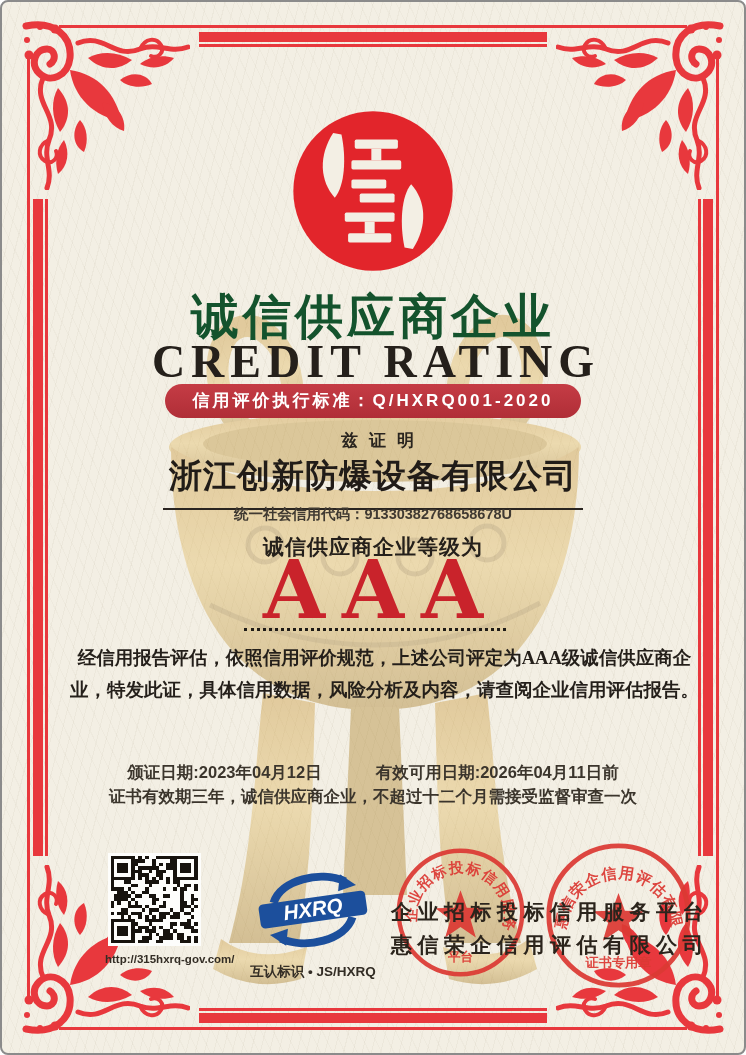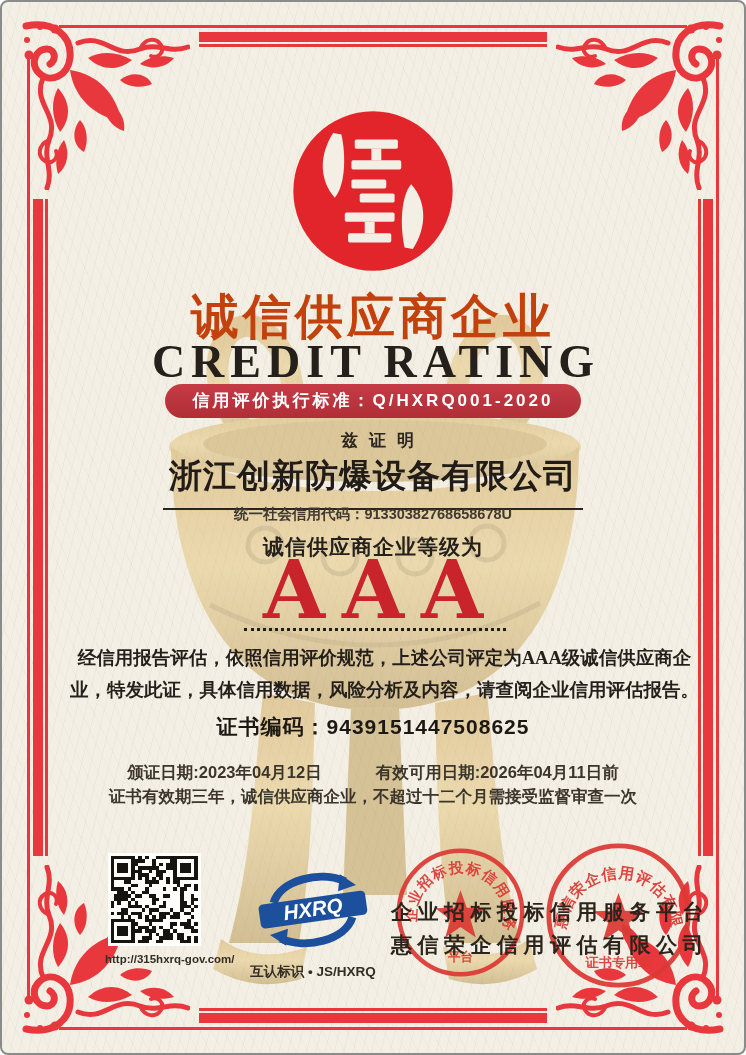--- a/index.html
+++ b/index.html
@@ -42,21 +42,21 @@
   .cbr{bottom:16px; right:16px; transform:scale(-1,-1);}
 
   
   .watermark{position:absolute; left:113px; top:293px; width:520px; height:720px;
     opacity:.40; filter:blur(.4px); pointer-events:none;}
 
   
   .abs{position:absolute; left:0; right:0; text-align:center;}
   .logo{top:106px;}
   .logo svg{width:166px; height:166px;}
-  .title-cn{top:283px; font-size:48px; font-weight:800; letter-spacing:4px; color:#c2410c;}
+  .title-cn{top:283px; font-size:48px; font-weight:800; letter-spacing:4px; color:#14532d;}
   .title-en{top:333px; font-size:46px; font-weight:700; letter-spacing:6px; padding-left:6px; color:#25201b;
     font-family:"Liberation Serif","DejaVu Serif",serif;}
   .pill-row{top:382px;}
   .pill{display:inline-block; background:linear-gradient(#c53c45,#b02e37); color:#fff;
     font-family:"Liberation Sans",sans-serif; font-size:17px; font-weight:700; letter-spacing:3px;
     padding:5px 28px 6px; border-radius:17px;}
   .certify{top:427px; font-size:17px; font-weight:700; letter-spacing:11px; padding-left:20px; color:#2a251f;}
   .company{top:452px; font-size:33px; font-weight:600; letter-spacing:1px; color:#211c18;}
   .company span{display:inline-block; padding:0 6px 9px; border-bottom:2px solid #2a2521;}
   .code-line{top:503px; font-size:14.5px; font-weight:600; color:#403a32; font-family:"Liberation Sans",sans-serif;}
@@ -193,21 +193,20 @@
       <span class="pill">信用评价执行标准：Q/HXRQ001-2020</span>
     </div>
 
     <div class="abs certify">兹证明</div>
     <div class="abs company"><span>浙江创新防爆设备有限公司</span></div>
     <div class="abs code-line">统一社会信用代码：91330382768658678U</div>
     <div class="abs grade-label">诚信供应商企业等级为</div>
     <div class="abs grade">AAA</div>
     <div class="dotted"></div>
     <div class="abs statement">经信用报告评估，依照信用评价规范，上述公司评定为AAA级诚信供应商企业，特发此证，具体信用数据，风险分析及内容，请查阅企业信用评估报告。</div>
-    <div class="abs cert-no">证书编码：9439151447508625</div>
     <div class="abs dates">
       <span>颁证日期:2023年04月12日</span>
       <span>有效可用日期:2026年04月11日前</span>
     </div>
     <div class="abs validity">证书有效期三年，诚信供应商企业，不超过十二个月需接受监督审查一次</div>
   </div>
 
   <div class="layer z4">
     <div class="qr-wrap">
       <div class="qr" id="qr">

